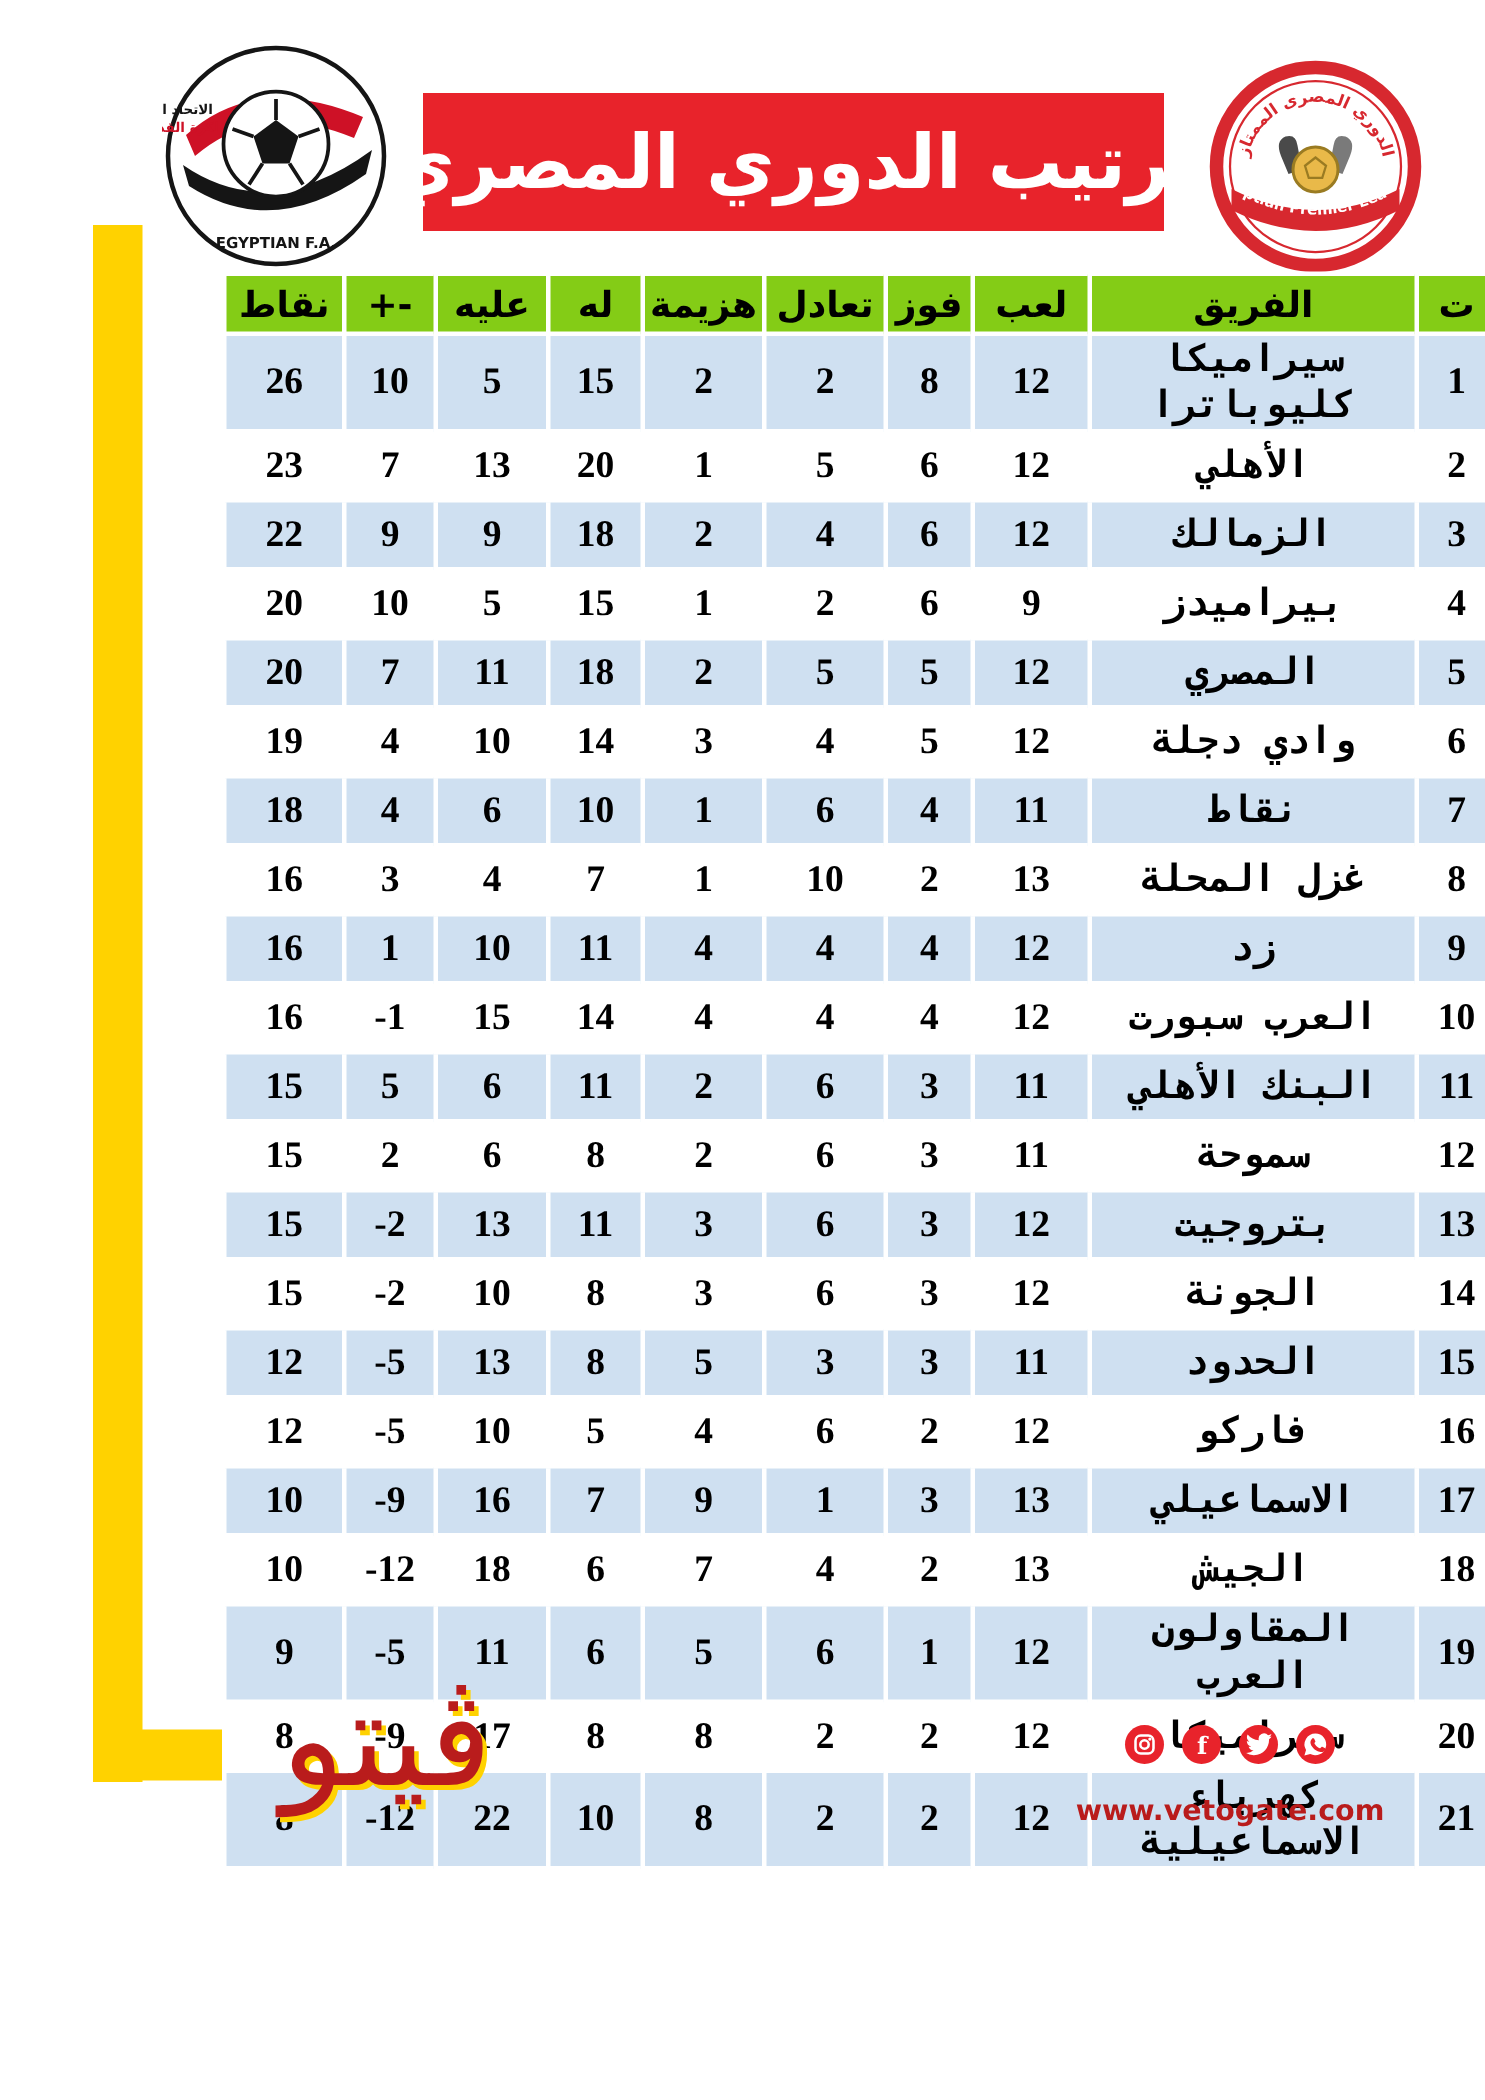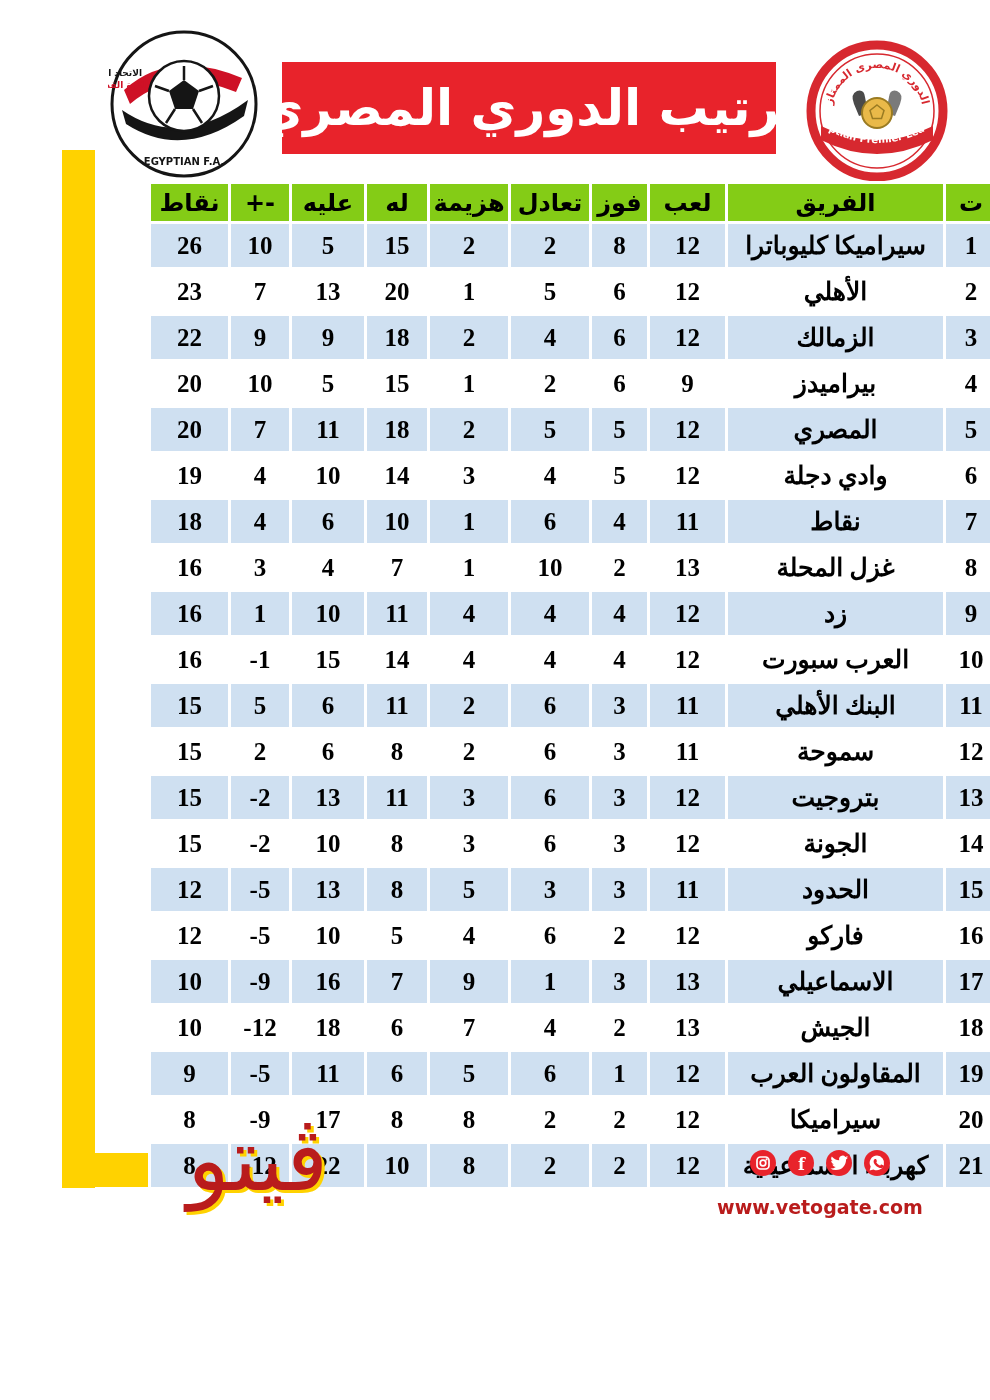--- a/index.html
+++ b/index.html
@@ -25,21 +25,21 @@
 
   
   table.standings { position: absolute; left: 148px; top: 181px; width: 818px;
                     border-collapse: collapse; table-layout: fixed; }
   table.standings th { background: #84cc16; color: #000; font-size: 24px; font-weight: bold;
                        height: 37px; border: 3px solid #fff; padding: 0; text-align: center;
                        font-family: "DejaVu Sans", sans-serif; }
   table.standings td { height: 43px; font-size: 25px; font-weight: bold; color: #000;
                        border: 3px solid #fff; padding: 0; text-align: center; direction: ltr;
                        font-family: "Liberation Serif", "DejaVu Sans", serif; }
-  table.standings td.col-team { font-family: Liberation Serif, serif; direction: rtl; }
+  table.standings td.col-team { font-family: Liberation Mono, monospace; direction: rtl; }
   table.standings tbody tr:nth-child(odd) td { background: #cfe0f1; }
   table.standings tbody tr:nth-child(even) td { background: #ffffff; }
   th.col-rank   { width: 50px; }
   th.col-team   { width: 215px; }
   th.col-played { width: 75px; }
   th.col-win    { width: 55px; }
   th.col-draw   { width: 78px; }
   th.col-loss   { width: 78px; }
   th.col-gf     { width: 60px; }
   th.col-ga     { width: 72px; }

